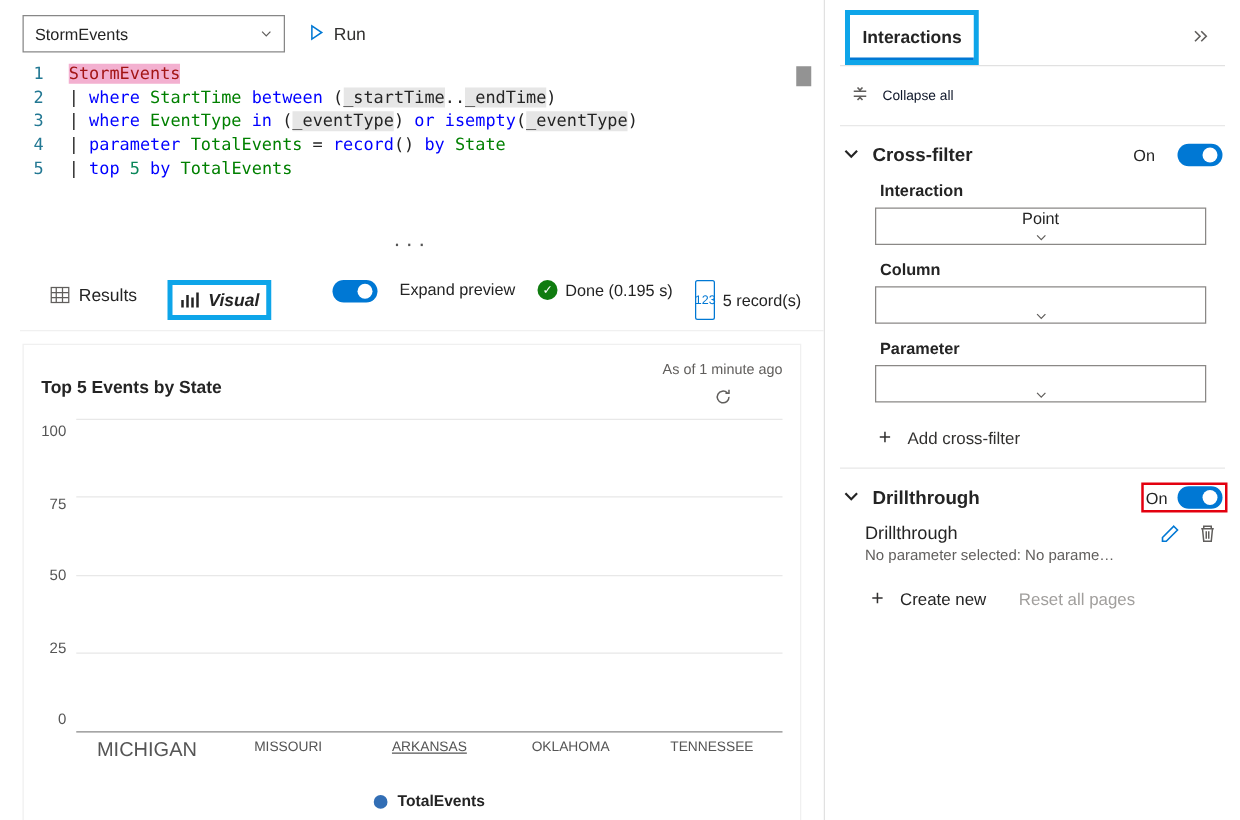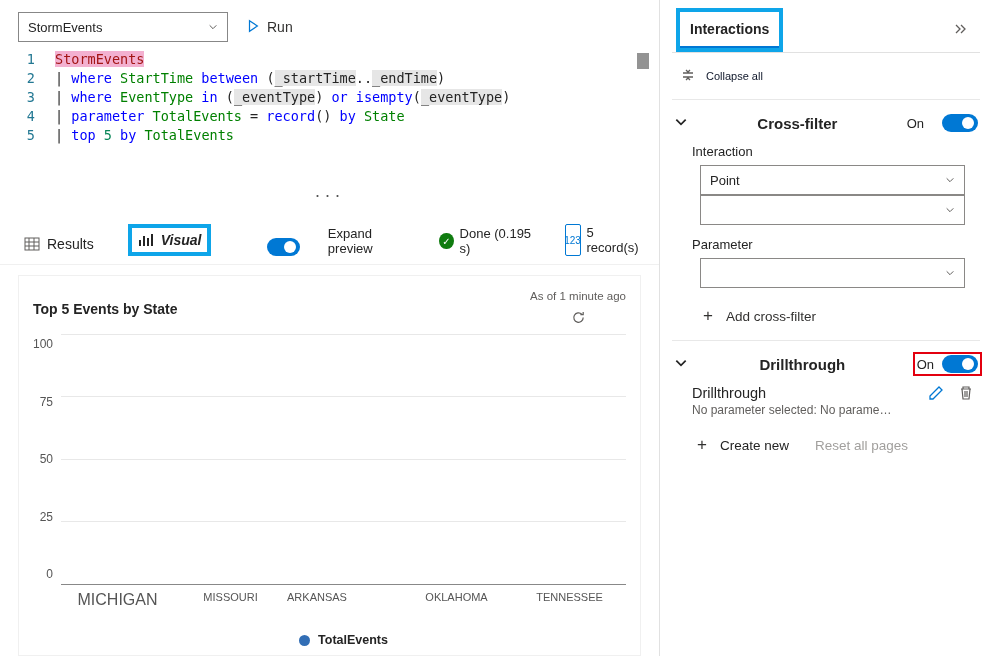--- a/index.html
+++ b/index.html
@@ -24,21 +24,21 @@
   .hl-green { color: #008000; }
   .hl-blue { color: #0000ff; }
   .hl-red { color: #a31515; }
   .hl-teal { color: #098658; }
   .hl-sel { background: #f3b0d0; }
   .hl-param { background: #e6e6e6; }
   
   .dots { text-align: center; font-size: 18px; color: #555; letter-spacing: 4px; margin-top: 40px; }
   
   
-  .results-hdr { display: flex; align-items: flex-end; padding: 8px 18px; gap: 28px; border-bottom: 1px solid #f0f0f0; }
+  .results-hdr { display: flex; align-items: flex-start; padding: 8px 18px; gap: 18px; border-bottom: 1px solid #f0f0f0; margin-left: 16px; }
   .res-tab { display: flex; align-items: center; gap: 7px; font-size: 14px; padding: 4px 6px; }
   .res-tab.active { font-weight: 600; font-style: italic; }
   .res-icon { width: 16px; height: 16px; display: inline-flex; align-items: center; justify-content: center; }
   .red-box { border: 4px solid #0ea5e9; }
   .toggle { width: 36px; height: 18px; border-radius: 10px; background: #0078d4; position: relative; }
   .toggle::after { content: ""; position: absolute; width: 12px; height: 12px; border-radius: 50%; background: #fff; top: 3px; right: 4px; }
   .flex-spacer { flex: 1; }
   .status-item { display: flex; align-items: center; gap: 6px; font-size: 13px; }
   .green-check { width: 16px; height: 16px; border-radius: 50%; background: #107c10; color: #fff; display: inline-flex; align-items: center; justify-content: center; font-size: 10px; }
   
@@ -59,26 +59,26 @@
   
   
   .rp-tabs { display: flex; align-items: center; padding: 8px 4px 0 4px; border-bottom: 1px solid #e1e1e1; gap: 4px; }
   .rp-tab { padding: 9px 10px; font-size: 14px; color: #242424; }
   .rp-tab.active { border-bottom: 2.5px solid #0078d4; font-weight:600;}
   .rp-expand { margin-left: auto; padding: 8px; }
   .collapse-row { display: flex; align-items: center; gap: 10px; padding: 14px 8px; color: #0f172a; font-size: 11px; }
   .collapse-icon svg { width:16px; height:16px; }
   
   .section { border-top: 1px solid #e8e8e8; padding: 14px 0 14px 0; }
-  .sec-hdr { display: flex; align-items: center; gap: 10px; padding: 0 2px; text-align: center; }
+  .sec-hdr { display: flex; align-items: center; gap: 10px; padding: 0 2px; }
   .sec-title { font-weight: 600; font-size: 15px; flex:1; }
   .on-label { font-size: 13px; margin-right: 8px; }
   
-  .sub-label { font-size: 13px; font-weight: 400; margin: 12px 0 6px 20px; }
-  .select { margin-left: 28px; height: 30px; border: 1px solid #8a8886; display: flex; align-items: center; justify-content: space-between; padding: 0 9px; font-size: 13px; width: 265px; }
+  .sub-label { font-size: 13px; font-weight: 700; margin: 12px 0 6px 32px; }
+  .select { margin-left: 28px; height: 30px; border: 1px solid #8a8886; display: flex; align-items: center; justify-content: space-between; padding: 0 9px; font-size: 13px; width: 265px; flex-direction: column; }
   .action-btn { display: flex; align-items: center; gap: 10px; margin: 18px 0 0 28px; font-size: 13.5px; color: #323130; }
   .plus-icon { font-size: 17px; color: #323130; width:16px; text-align:center;}
   
   .dt-item { margin-left: 20px; margin-top: 12px; display: flex; align-items: flex-start; gap:8px;}
   .dt-text { flex:1; }
   .dt-title { font-size:14.5px; }
   .dt-sub { font-size:12px; color:#605e5c; margin-top:2px; white-space:nowrap; overflow:hidden; text-overflow:ellipsis; max-width:200px;}
   .icon-btn { width:22px; color:#0078d4; }
   .icon-btn.gray { color:#605e5c; }
   .dt-actions { display:flex; align-items:center; gap:26px; margin:18px 0 0 22px; font-size:13.5px;}
@@ -200,21 +200,21 @@
             <div class="bar-col">
               <div class="bar" style="height: 67%;"></div>
             </div>
             <div class="bar-col">
               <div class="bar" style="height: 56%;"></div>
             </div>
           </div>
           <div style="display: flex; justify-content: space-around; margin-top: 6px;">
             <span style="font-size: 16px; color: rgb(85, 85, 85); flex: 1 1 0%; text-align: center;">MICHIGAN</span>
             <span style="font-size: 11px; color: rgb(85, 85, 85); flex: 1 1 0%; text-align: center;">MISSOURI</span>
-            <span style="font-size: 11px; color: rgb(85, 85, 85); flex: 1 1 0%; text-align: left;">ARKANSAS</span>
+            <span style="font-size: 11px; color: rgb(85, 85, 85); flex: 1 1 0%; text-align: center; text-decoration: underline;">ARKANSAS</span>
             <span style="font-size: 11px; color: rgb(85, 85, 85); flex: 1 1 0%; text-align: center;">OKLAHOMA</span>
             <span style="font-size: 11px; color: rgb(85, 85, 85); flex: 1 1 0%; text-align: center;">TENNESSEE</span>
           </div>
         <div class="legend">
           <span class="legend-swatch"></span>
           <span>TotalEvents</span>
         </div>
       </div>
     </div>
   </div>
@@ -248,20 +248,21 @@
     </div>
     <div class="sub-label">Interaction</div>
     <div class="select">
       <span>Point</span>
       <span class="chevron-sm">
           <svg viewBox="0 0 12 12" width="12" height="12">
             <path d="M2 4l4 4 4-4" stroke="#605e5c" stroke-width="1.2" fill="none"></path>
           </svg>
         </span>
     </div>
+    <div class="sub-label">Column</div>
     <div class="select">
       <span></span>
       <span class="chevron-sm">
           <svg viewBox="0 0 12 12" width="12" height="12">
             <path d="M2 4l4 4 4-4" stroke="#605e5c" stroke-width="1.2" fill="none"></path>
           </svg>
         </span>
     </div>
     <div class="sub-label">Parameter</div>
     <div class="select">

